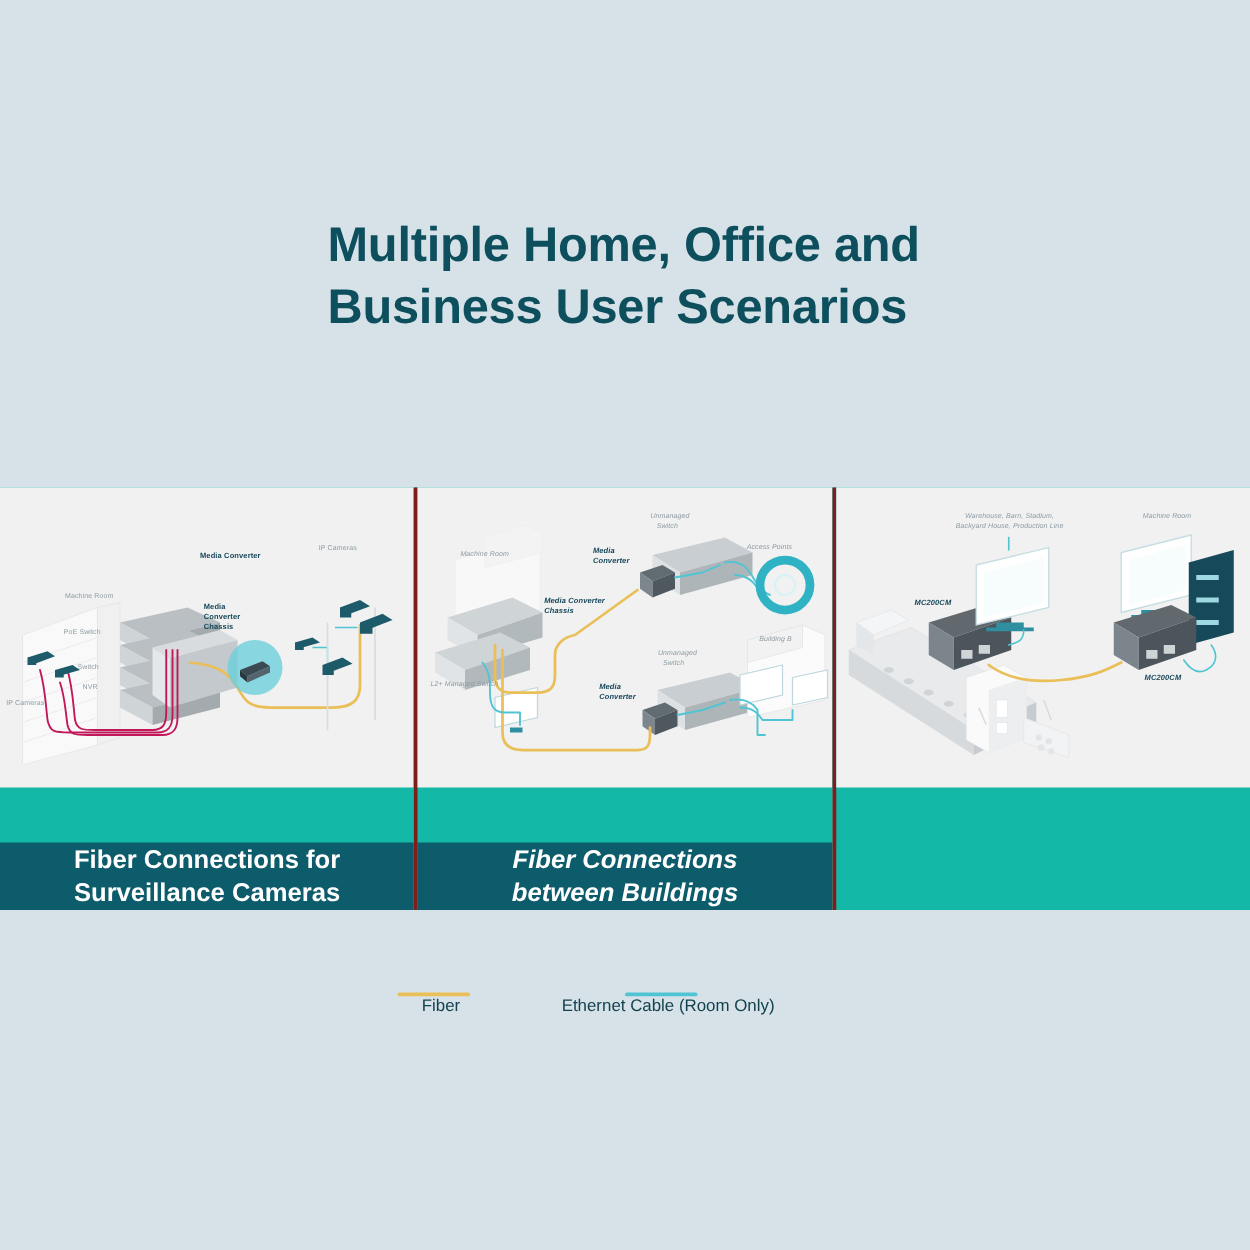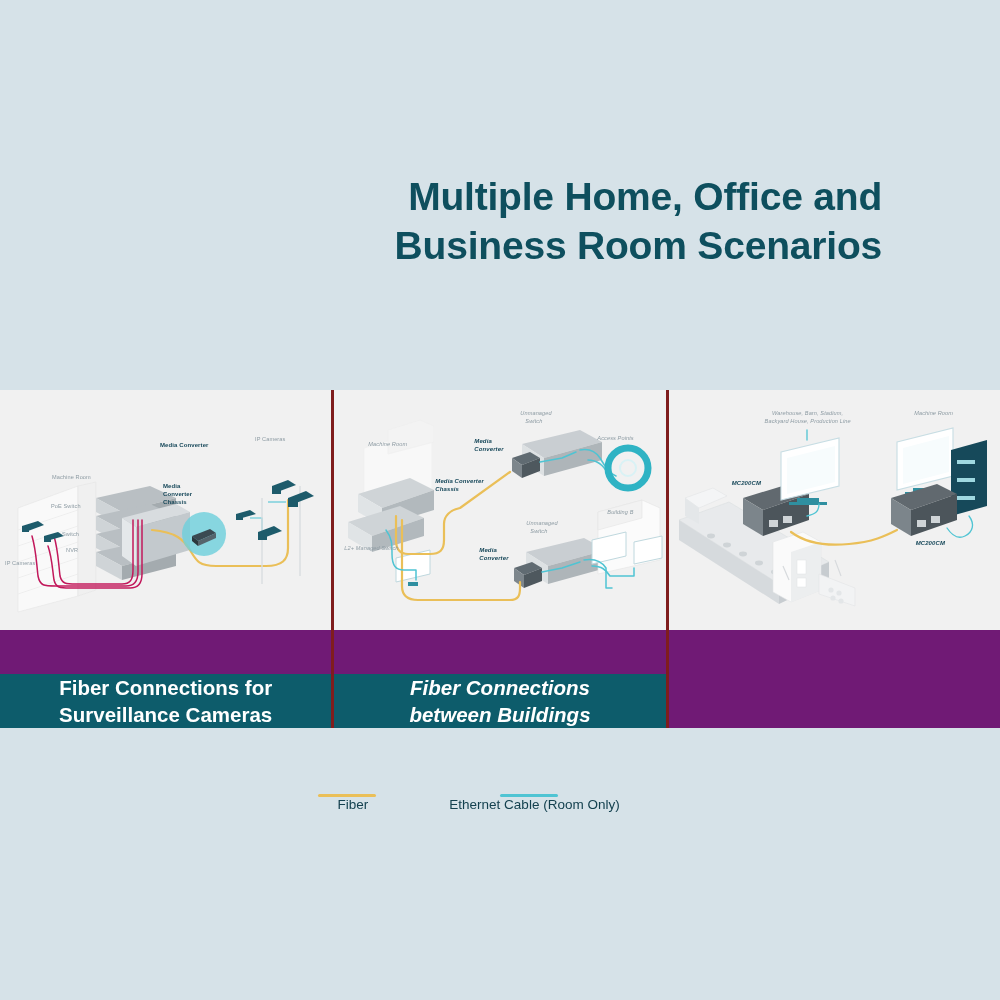--- a/index.html
+++ b/index.html
@@ -14,21 +14,20 @@
     overflow: hidden;
     position: relative;
   }
 
   
   .title-block {
     position: absolute;
     left: 262px;
     top: 172px;
     width: 620px;
-    text-align: right;
   }
   .title-line {
     color: #0e4f5e;
     font-size: 39px;
     font-weight: bold;
     line-height: 49px;
     letter-spacing: -0.2px;
     white-space: nowrap;
   }
 
@@ -40,21 +39,21 @@
     width: 1000px;
     height: 338px;
     display: flex;
   }
   .panel {
     position: relative;
     width: 333.33px;
     height: 338px;
     display: flex;
     flex-direction: column;
-    background: #701a75;
+    background: #14b8a6;
     gap: 44px;
   }
   .panel + .panel { border-left: 3px solid #7f1d1d; font-style: italic; }
 
   .illus {
     position: relative;
     flex: 0 0 240px;
     height: 240px;
     background: #f1f1f1;
     overflow: hidden;
@@ -121,21 +120,21 @@
     white-space: nowrap;
   }
   .leg-gap-a { width: 62px; }
   .leg-gap-b { width: 62px; }
 </style>
 </head>
 <body>
 
 <div class="title-block">
   <div class="title-line">Multiple Home, Office and</div>
-  <div class="title-line">Business Room Scenarios</div>
+  <div class="title-line">Business User Scenarios</div>
 </div>
 
 <div class="strip">
 
   <div class="panel">
     <div class="illus">
       <svg class="scene" viewBox="0 0 333 240">
 
         <g opacity="0.85">
           <polygon points="18,118 78,96 78,206 18,222" fill="#fbfbfb" stroke="#e2e2e2" stroke-width="0.6"></polygon>

